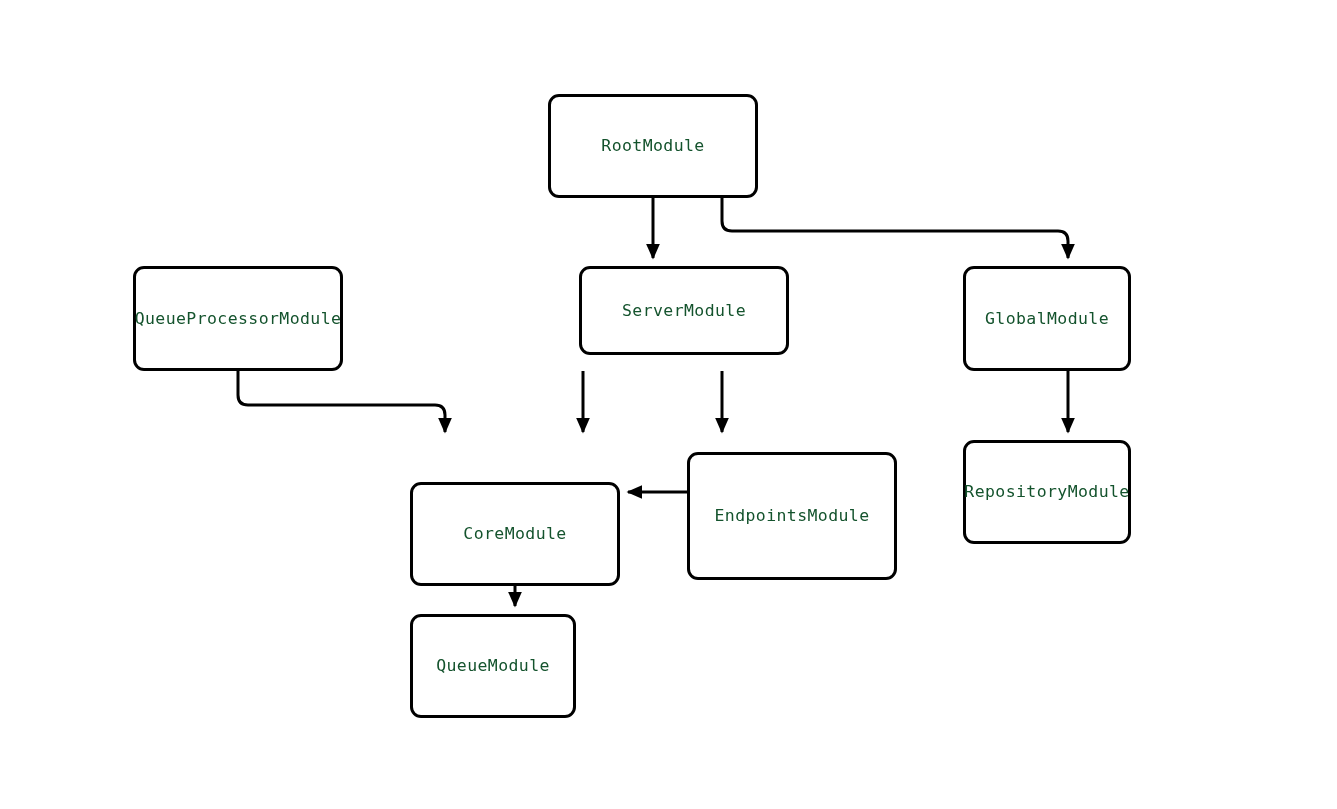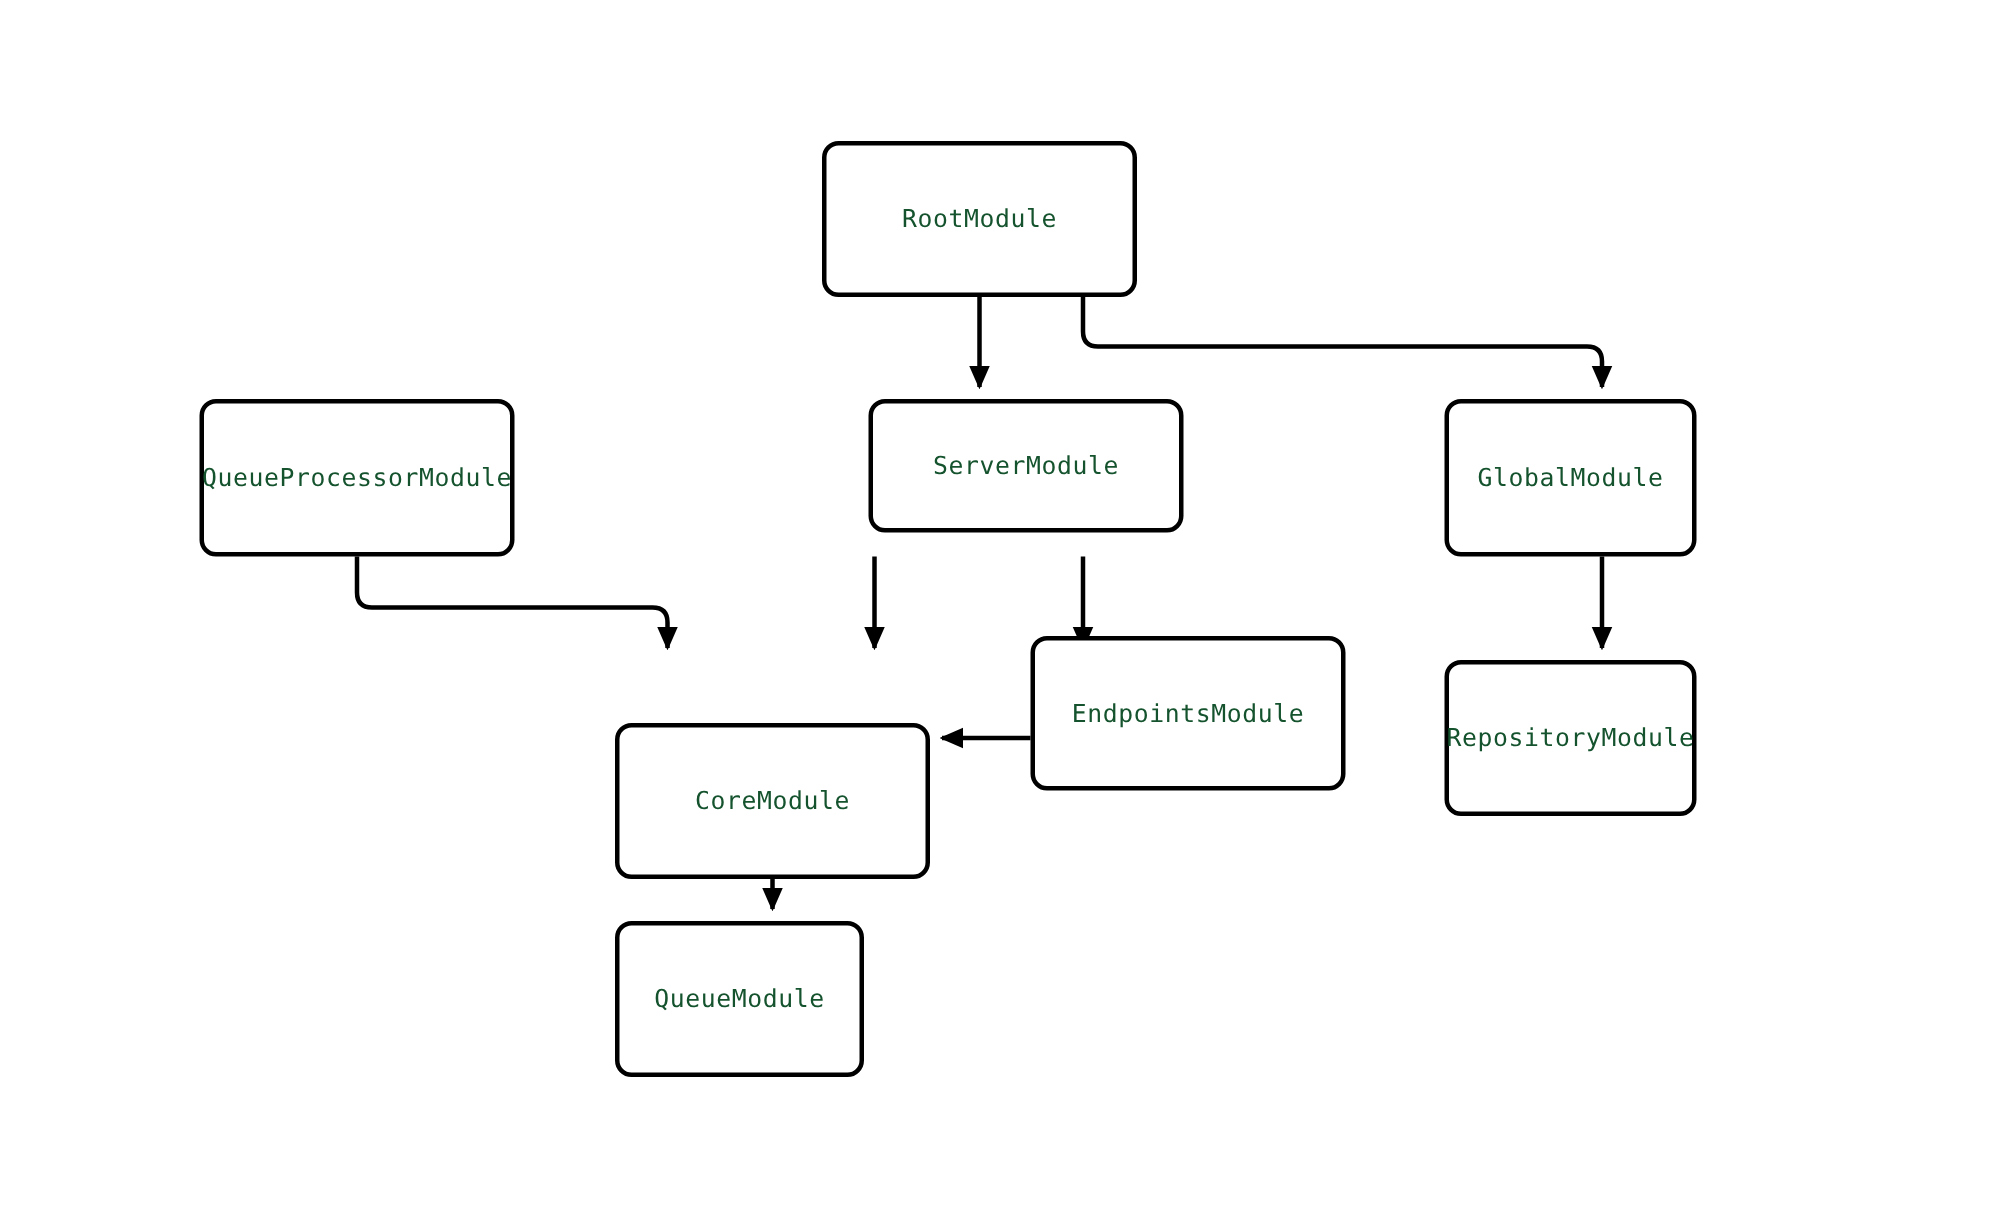--- a/index.html
+++ b/index.html
@@ -89,21 +89,21 @@
   <div class="node" style="left:963px; top:266px; width:168px; height:105px;">
     <span class="node-line">Global</span>
     <span class="node-line">Module</span>
   </div>
 
   <div class="node" style="left:410px; top:440px; width:210px; height:104px;margin-top:42px;">
     <span class="node-line">Core</span>
     <span class="node-line">Module</span>
   </div>
 
-  <div class="node" style="left:687px; top:424px; width:210px; height:103px;">
+  <div class="node" style="left:687px; top:452px; width:210px; height:128px;">
     <span class="node-line">Endpoints</span>
     <span class="node-line">Module</span>
   </div>
 
   <div class="node" style="left:963px; top:440px; width:168px; height:104px;">
     <span class="node-line">Repository</span>
     <span class="node-line">Module</span>
   </div>
 
   <div class="node" style="left:410px; top:614px; width:166px; height:104px;">

